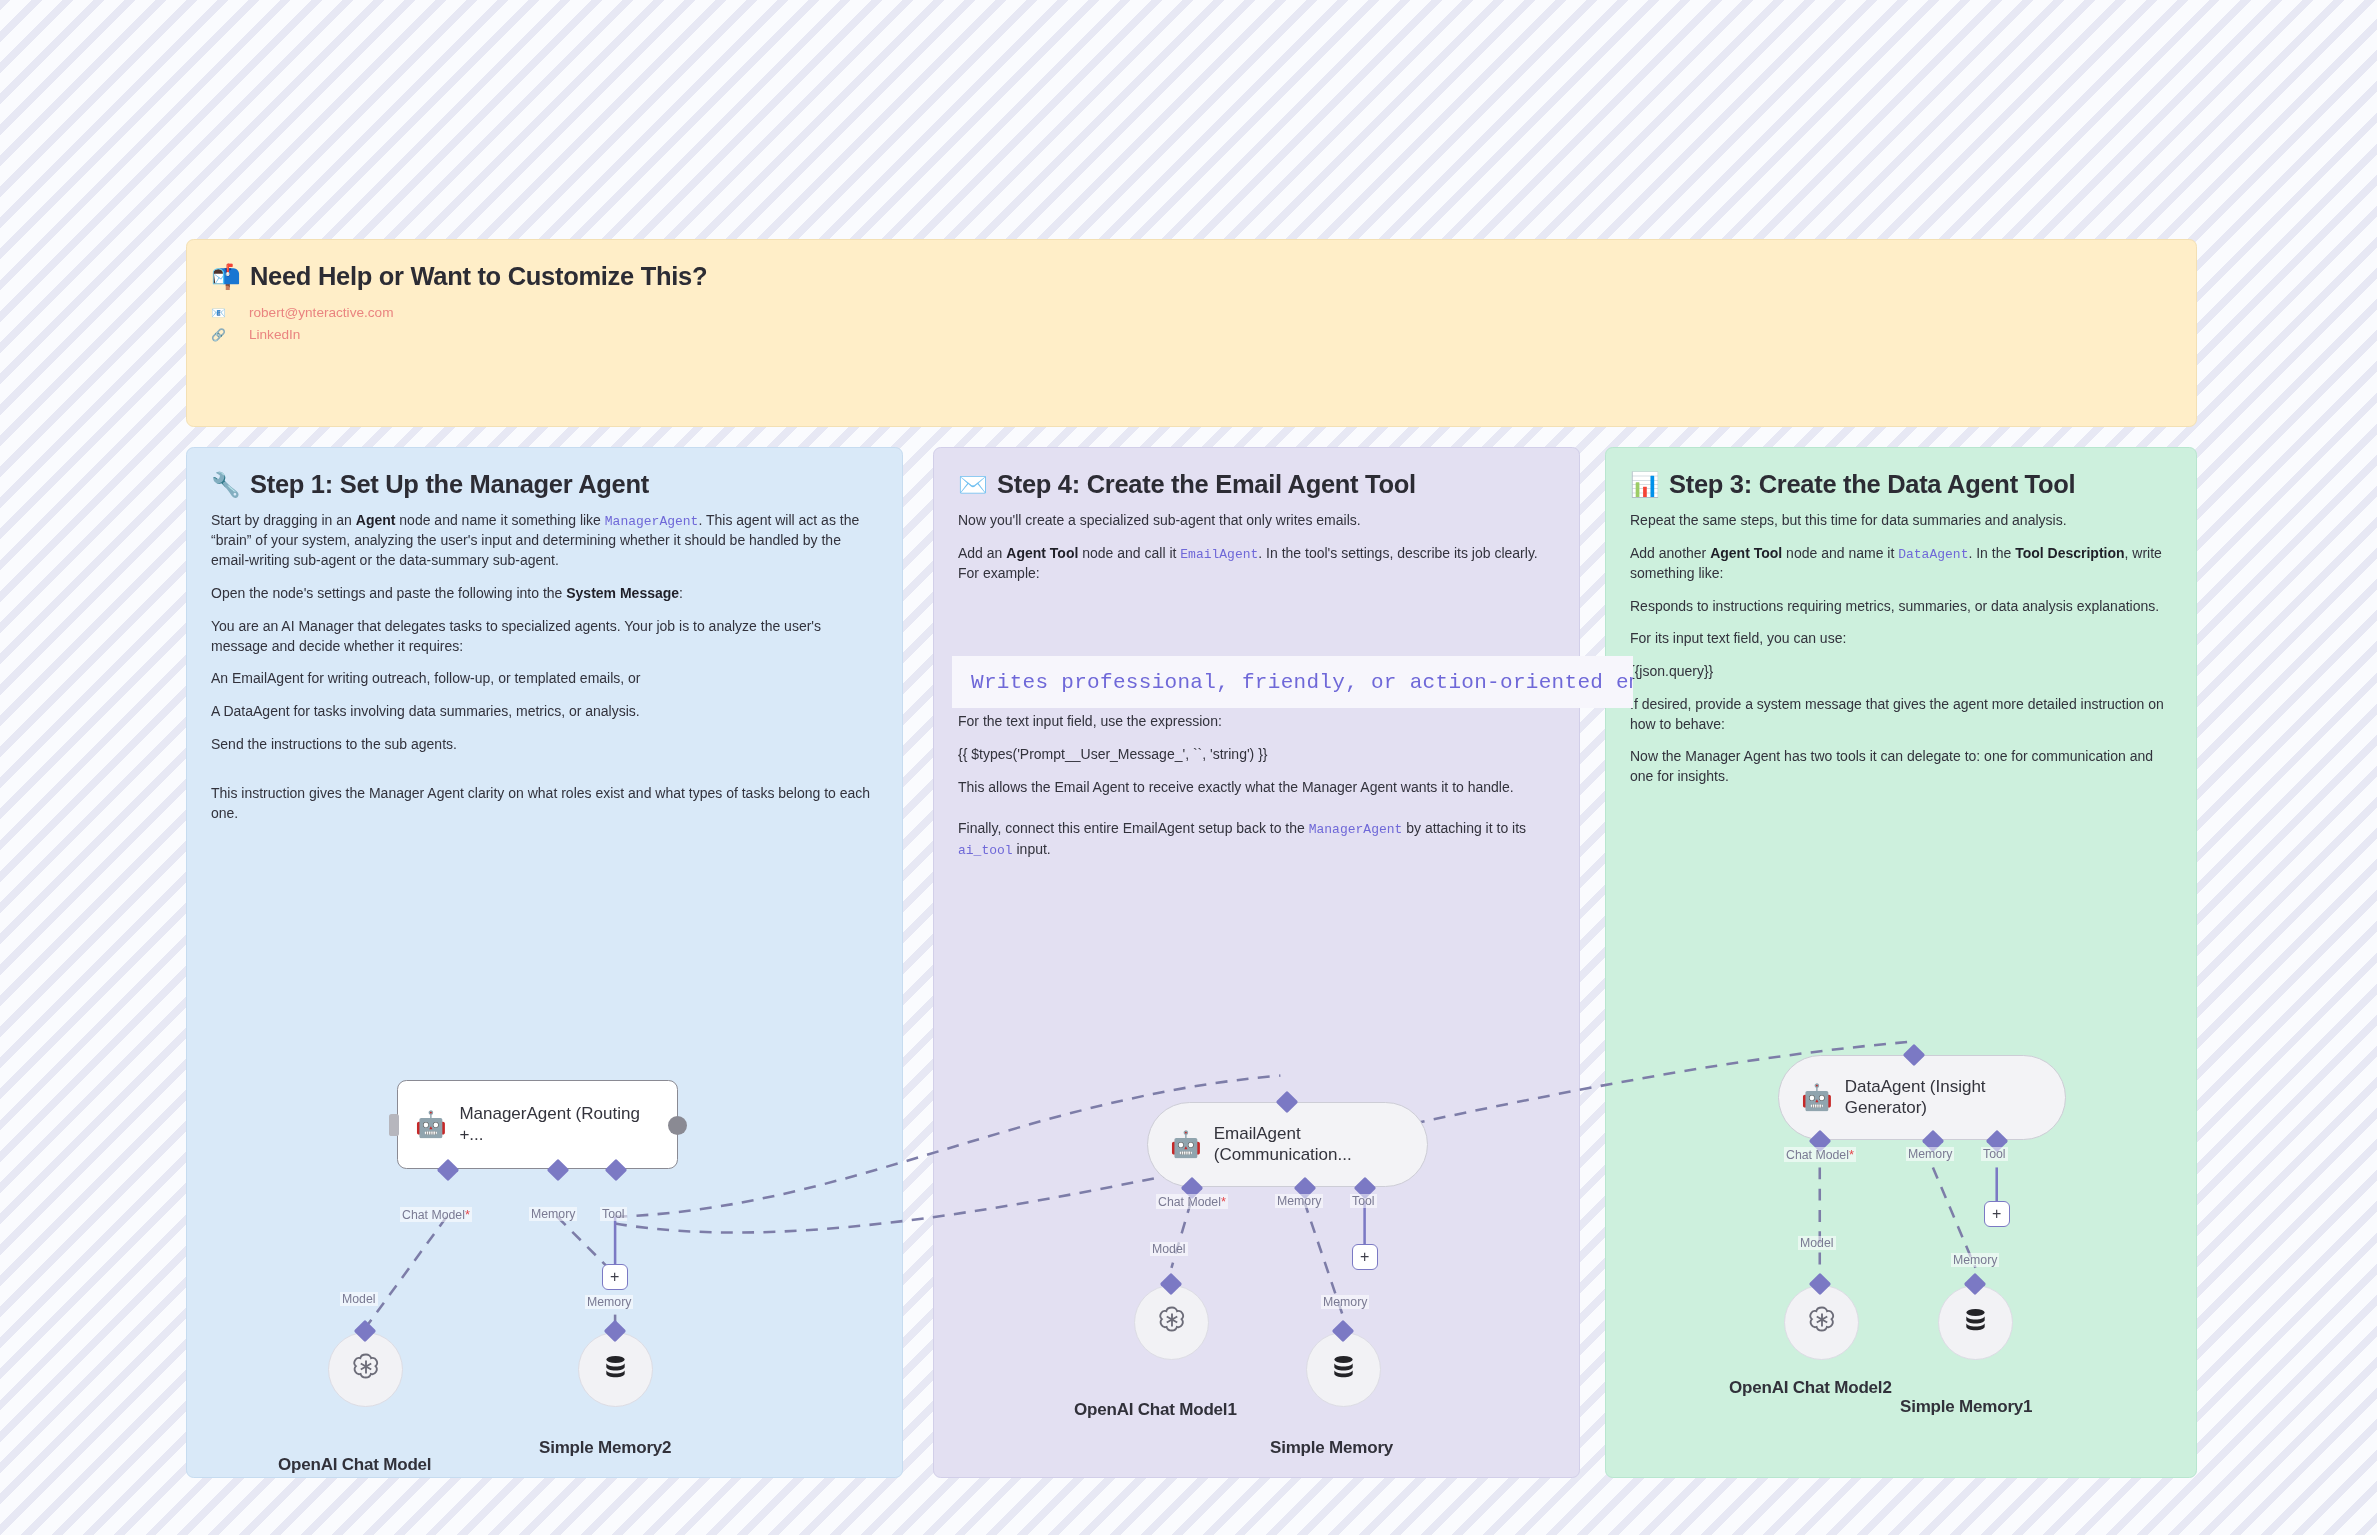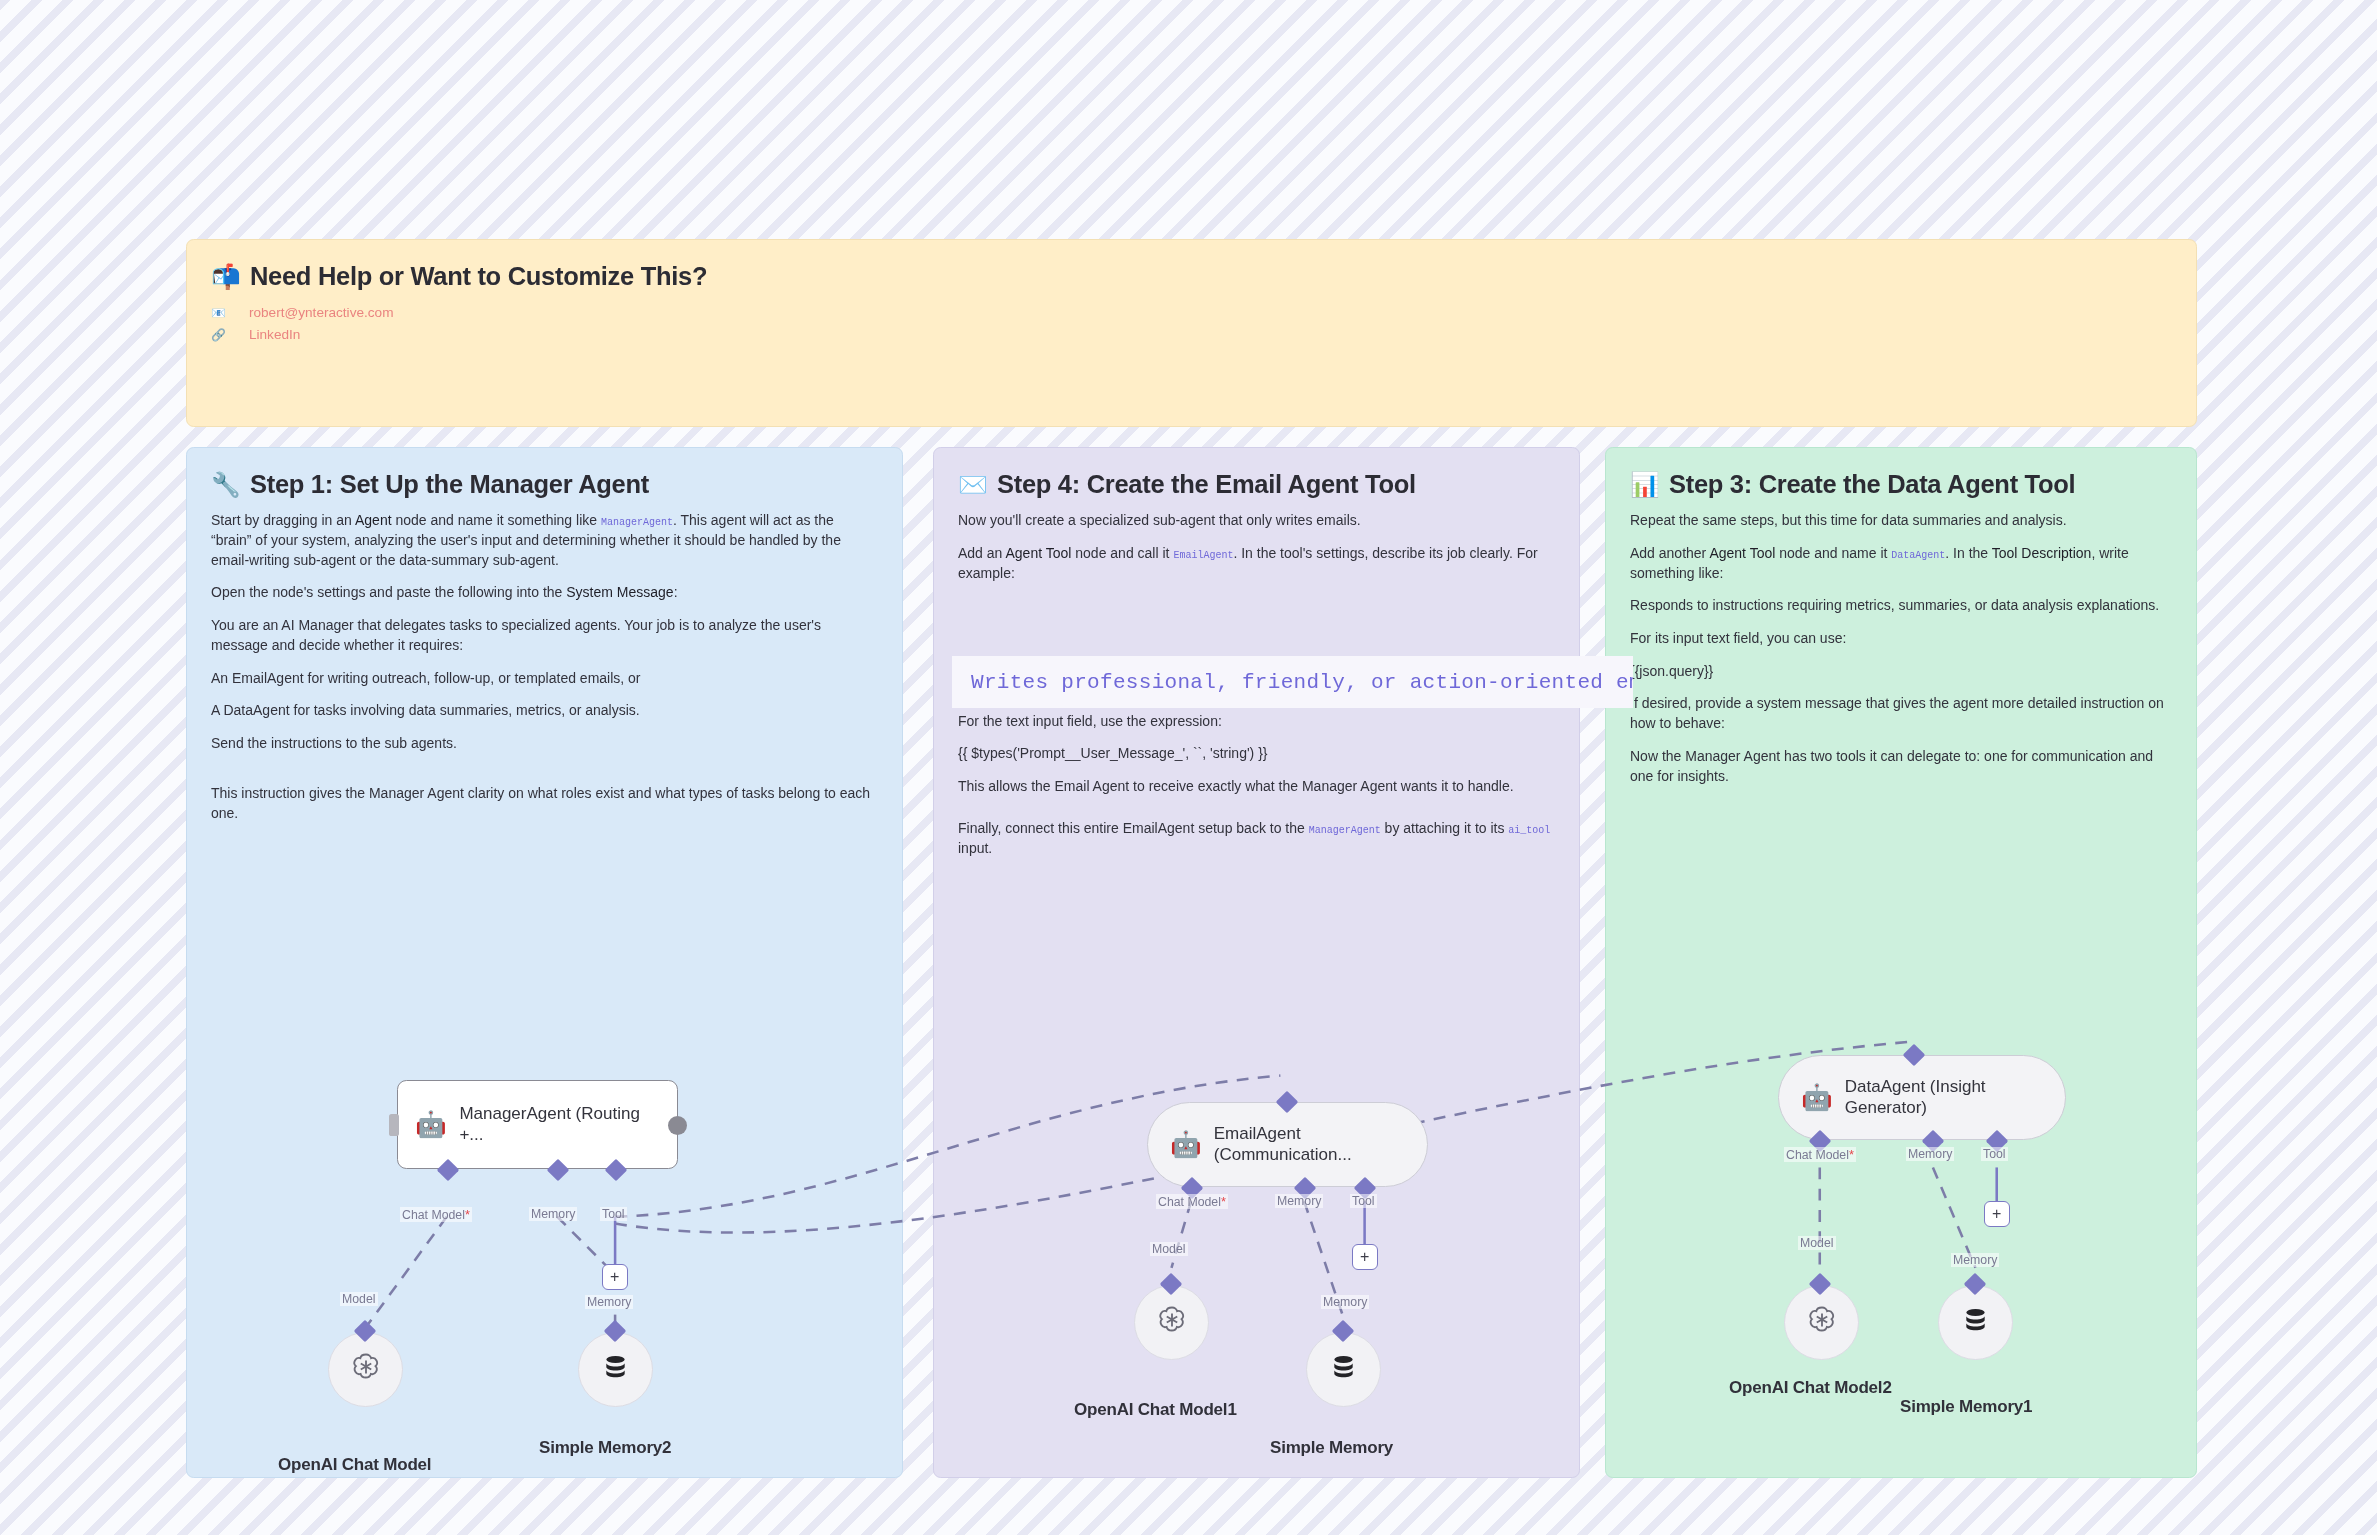--- a/index.html
+++ b/index.html
@@ -54,25 +54,25 @@
     letter-spacing: -0.3px;
     display: flex;
     align-items: center;
     gap: 9.4px;
     margin-bottom: 12px;
   }
   .note-title .emoji { font-size: 24px; line-height: 1; }
 
   .note-body { font-size: 14px; color: #32323c; line-height: 1.42; }
   .note-body p { margin-bottom: 12.8px; }
-  .note-body b { font-weight: normal; color: #1f1f28; }
+  .note-body b { font-weight: bold; color: #1f1f28; }
   .mono-inline {
     font-family: "Liberation Mono", monospace;
     color: #6f68d8;
-    font-size: 10px;
+    font-size: 13px;
   }
 
   .contact-line {
     font-size: 13.6px;
     color: #e8837f;
     display: flex;
     align-items: center;
     gap: 6px;
     line-height: 1.5;
     margin-top: 1.7px;

